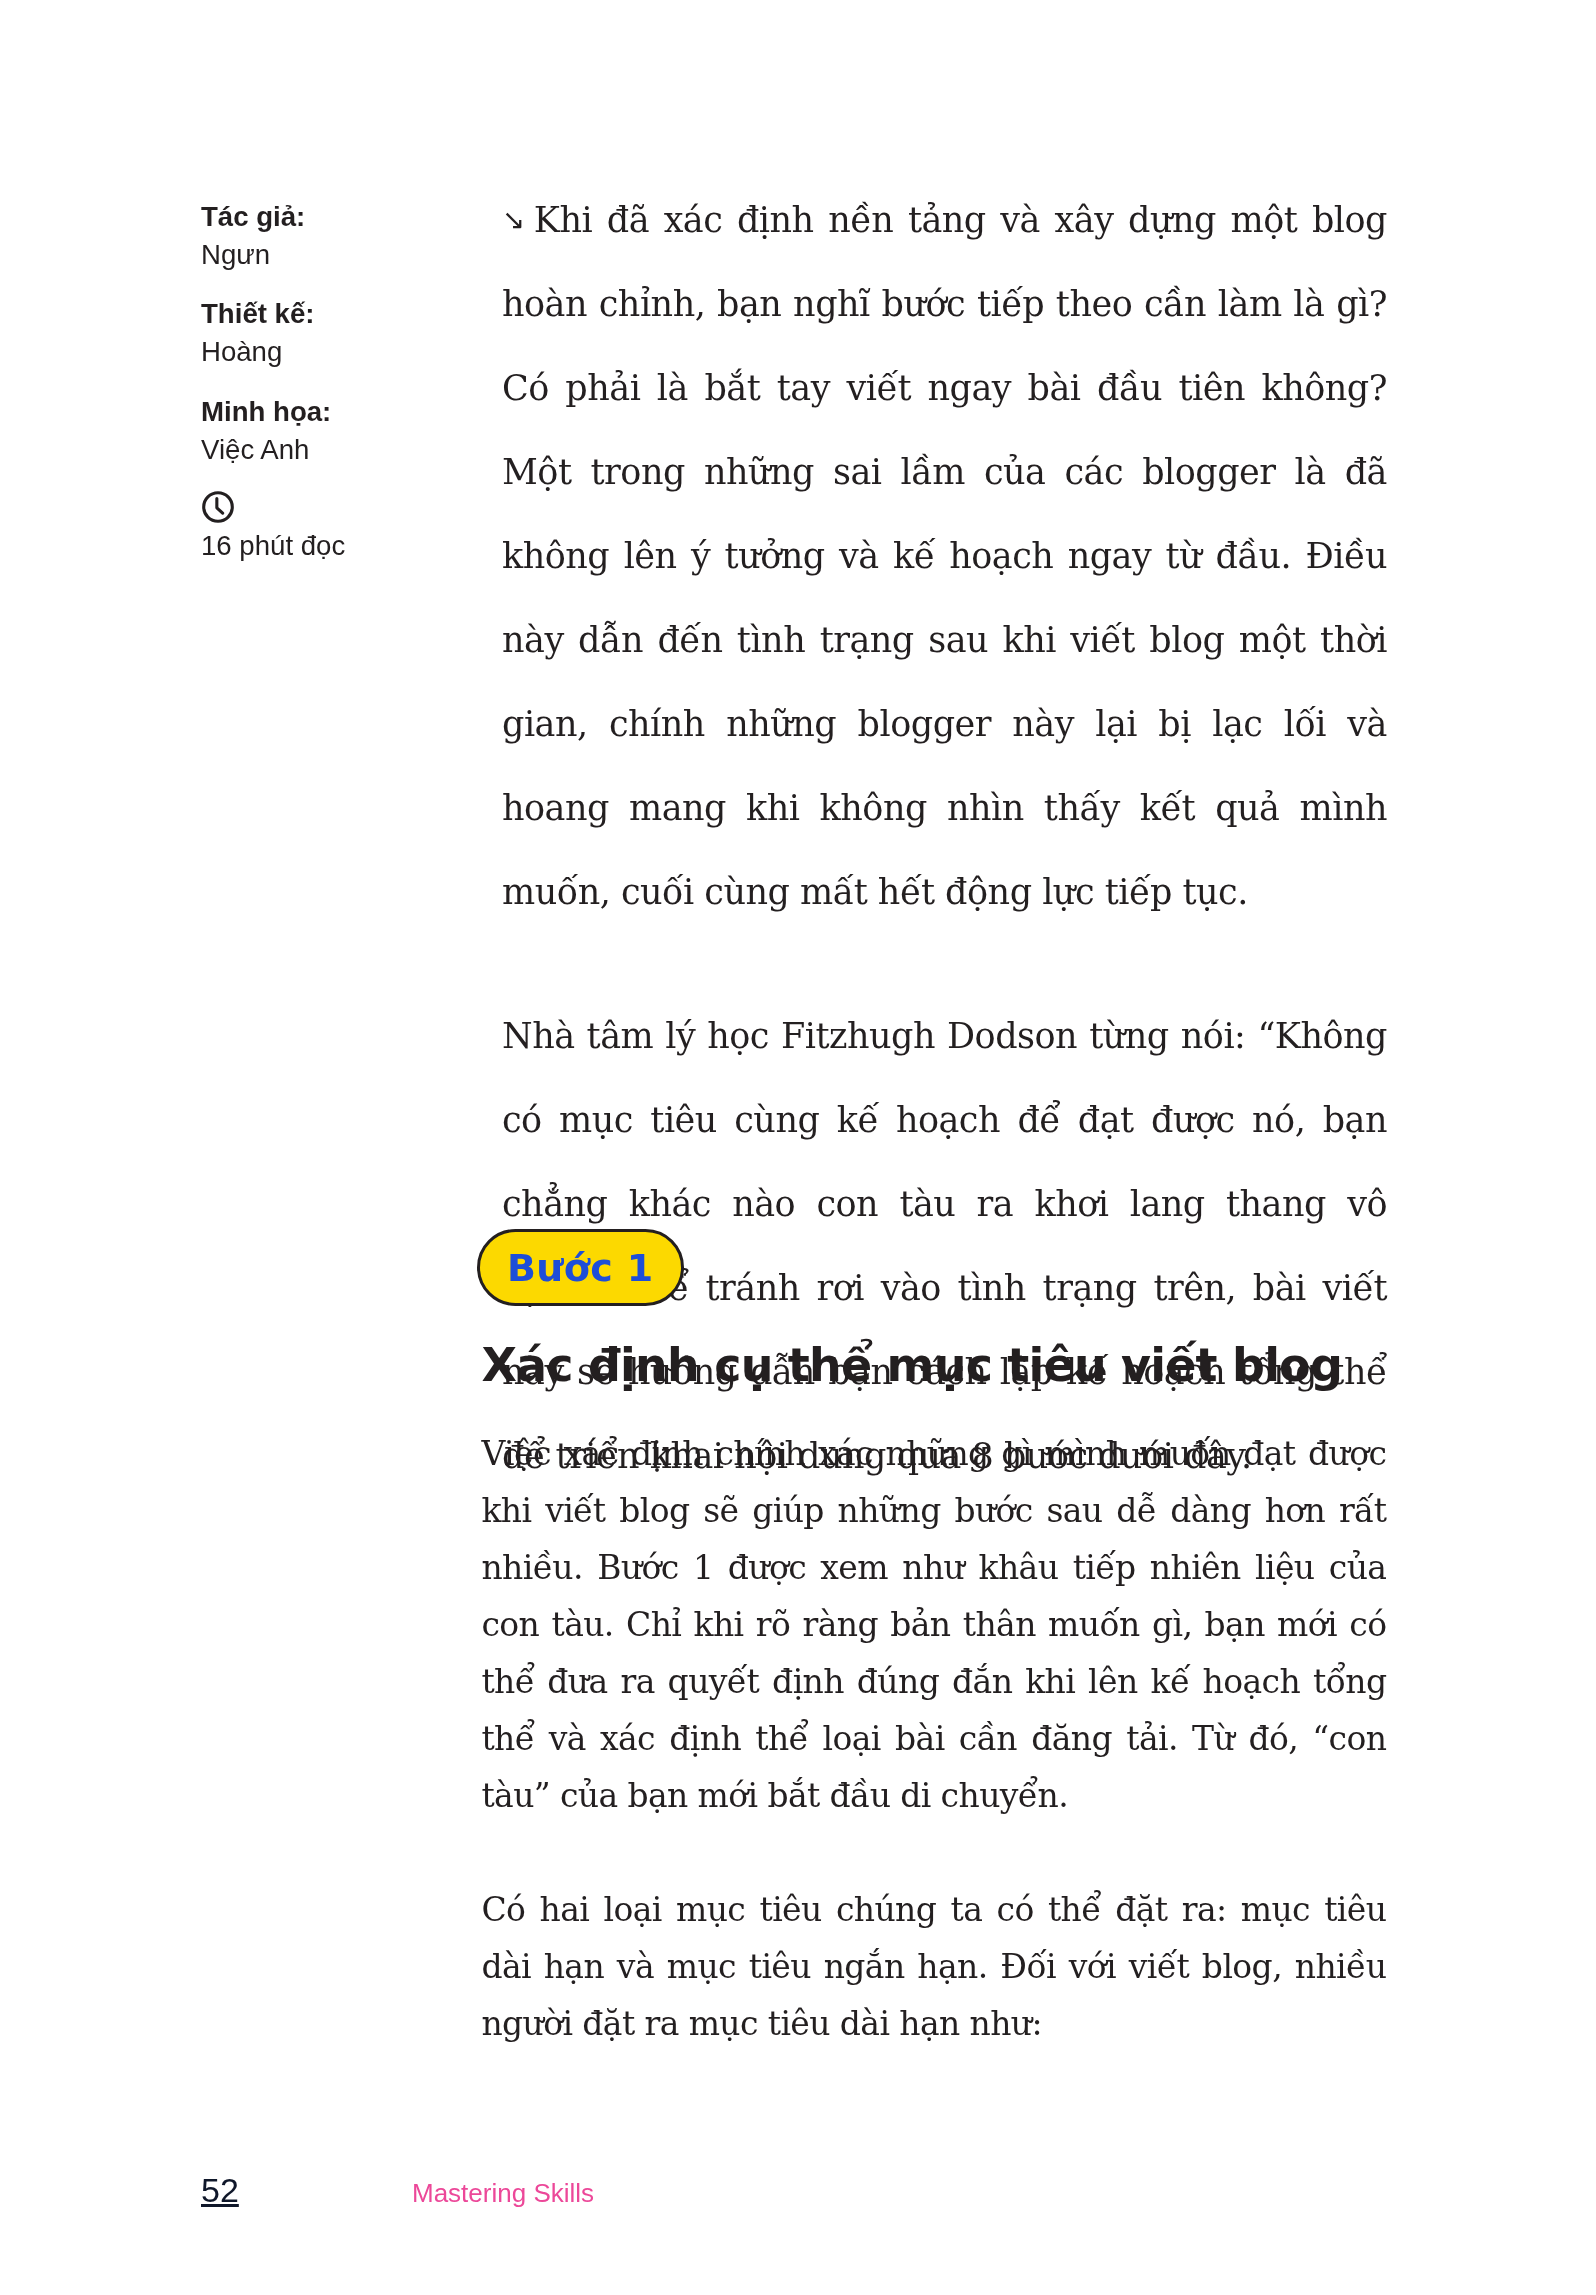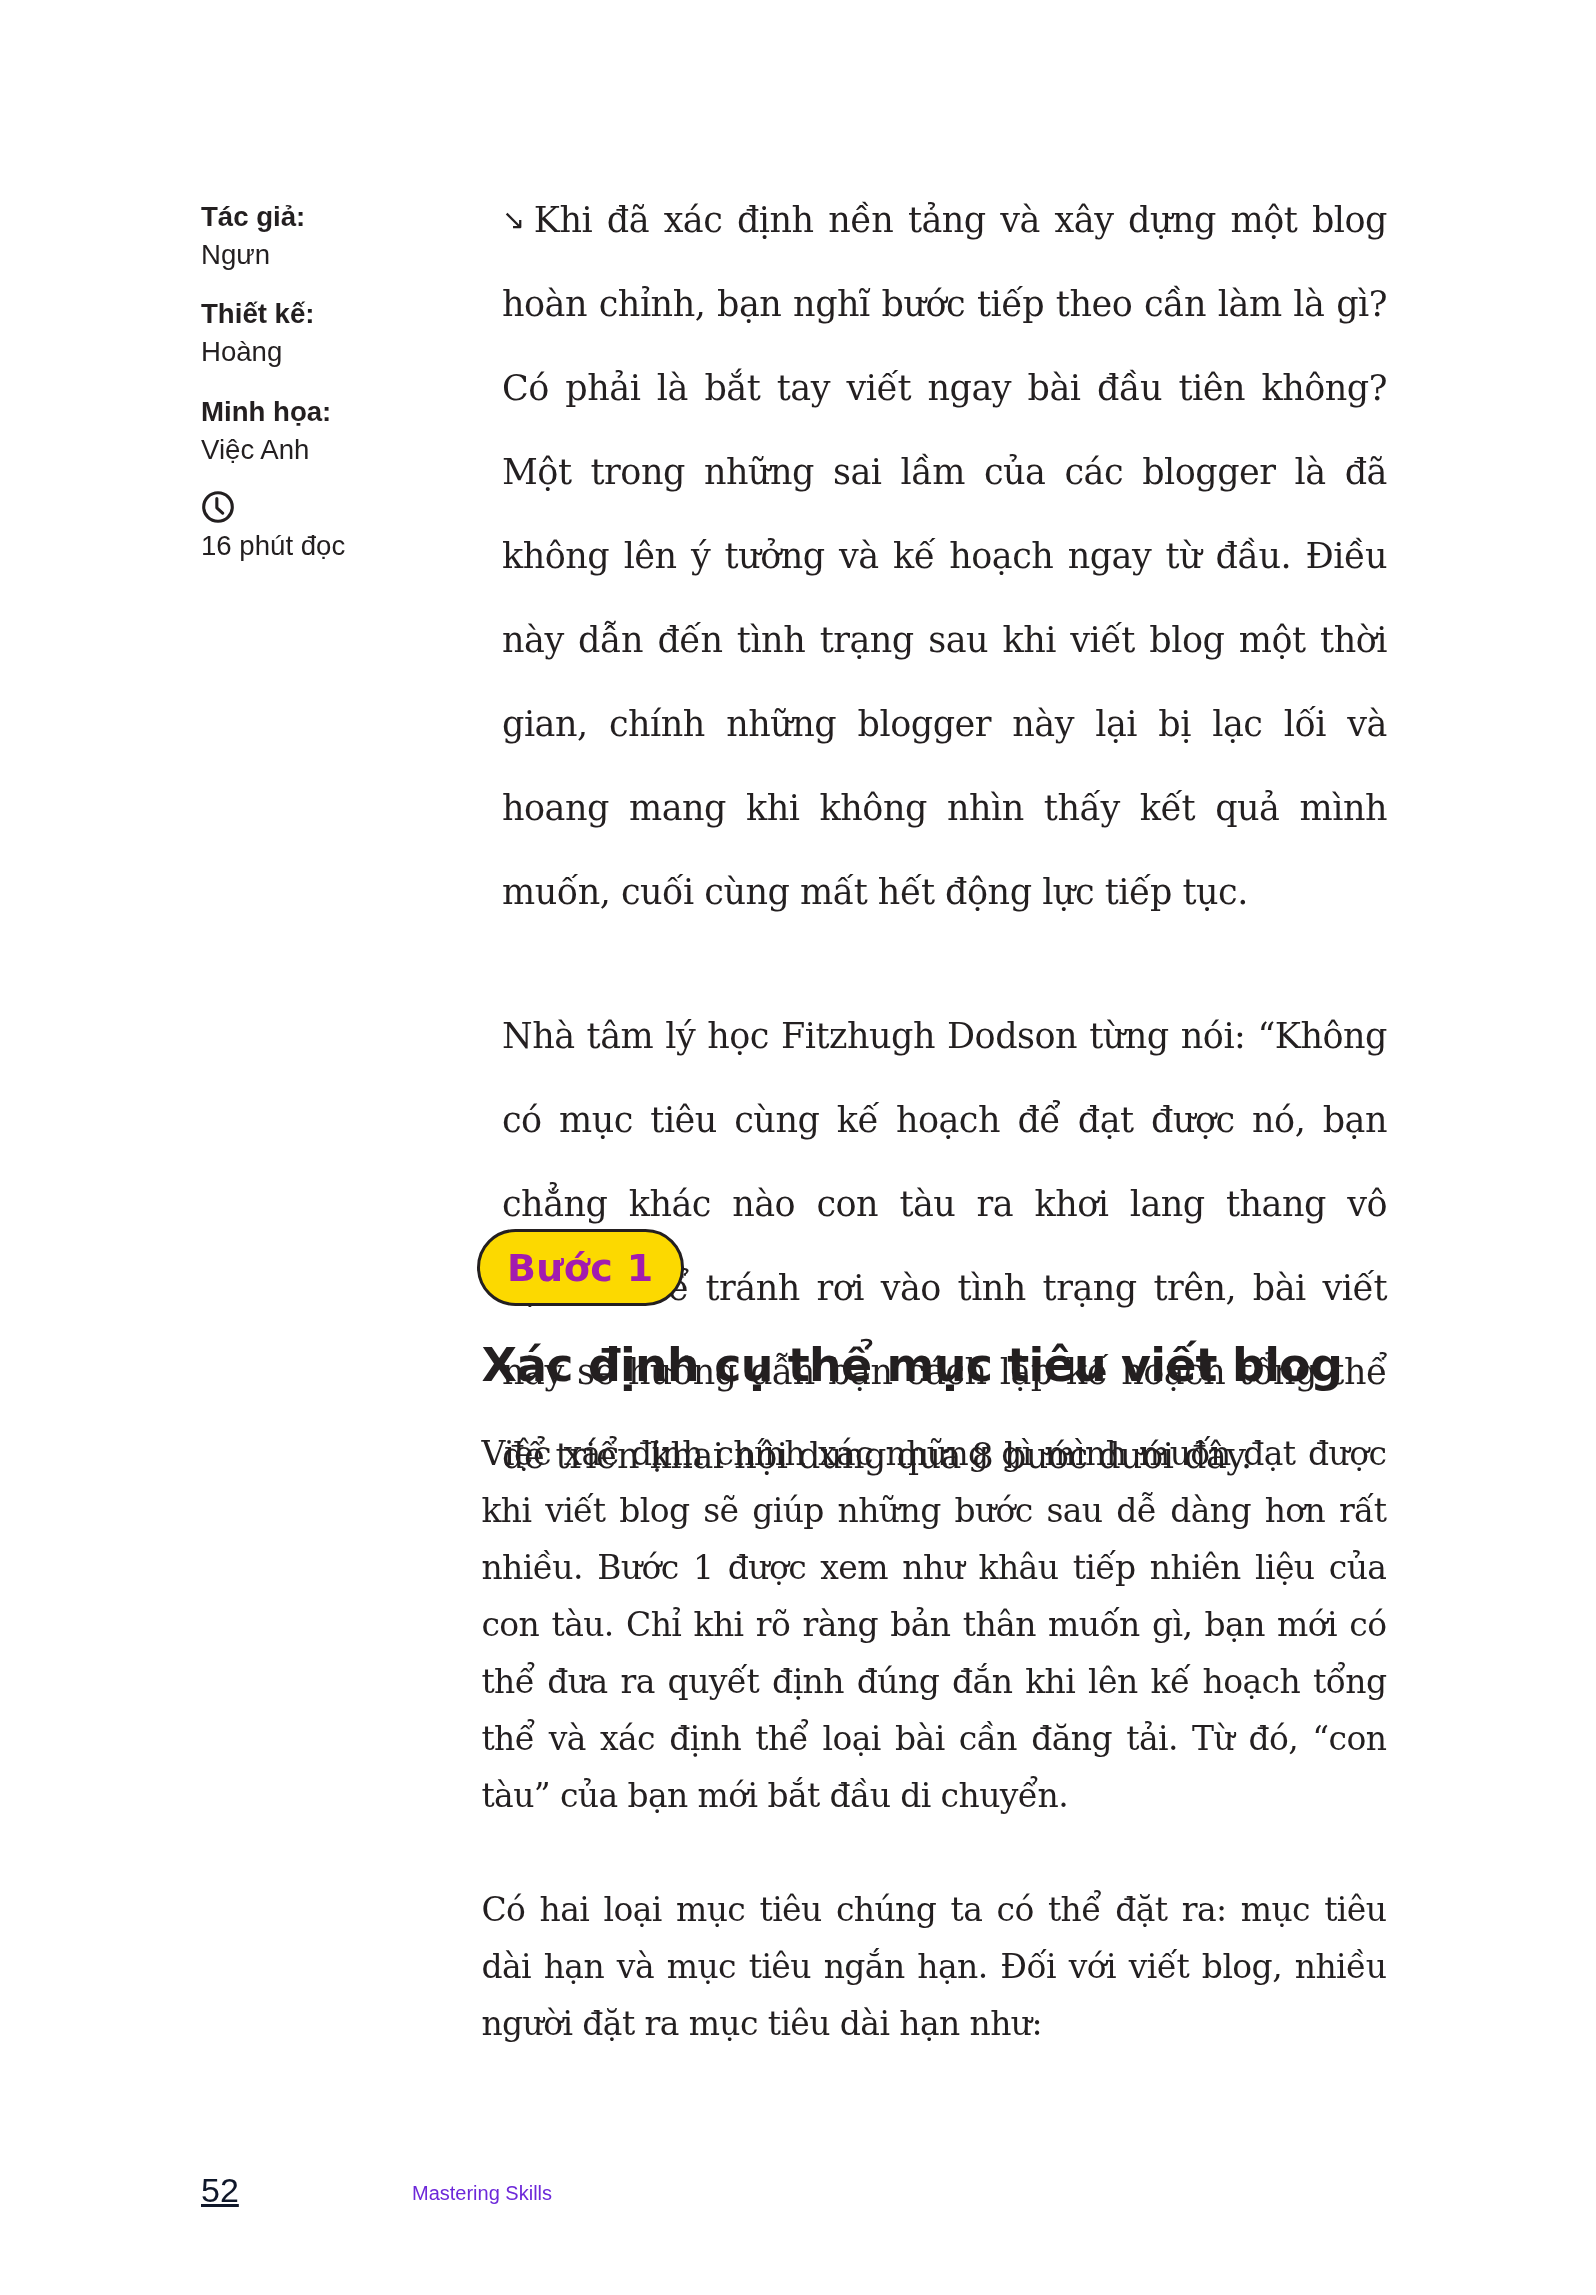--- a/index.html
+++ b/index.html
@@ -81,21 +81,21 @@
       box-sizing: border-box;
       border: 3.8px solid #231f20;
       border-radius: 40px;
       background: #fcd900;
       display: flex;
       align-items: center;
       justify-content: center;
       font-family: "DejaVu Sans", sans-serif;
       font-weight: bold;
       font-size: 38px;
-      color: #a21caf;
+      color: #1d4ed8;
       letter-spacing: 0.4px;
     }
 
     .step-heading {
       position: absolute;
       left: -4.6px;
       top: 1157px;
       width: 919px;
       margin: 0;
       font-family: "DejaVu Sans", sans-serif;
@@ -136,23 +136,23 @@
       top: 0;
       font-size: 34px;
       line-height: 43px;
       color: #0f172a;
       text-decoration: underline;
     }
     .running-title {
       position: absolute;
       left: 211px;
       top: 4.6px;
-      font-size: 20px;
+      font-size: 26px;
       line-height: 38px;
-      color: #6d28d9;
+      color: #ec4899;
     }
   </style>
 </head>
 <body>
 
 <aside class="sidebar">
   <div class="meta-group">
     <span class="meta-label">Tác giả:</span>
     <span class="meta-value">Ngưn</span>
   </div>

